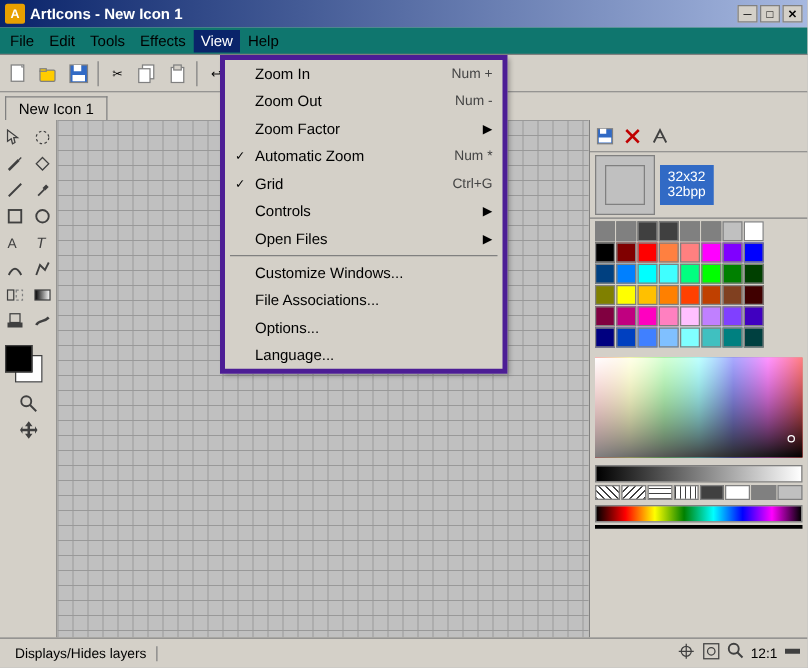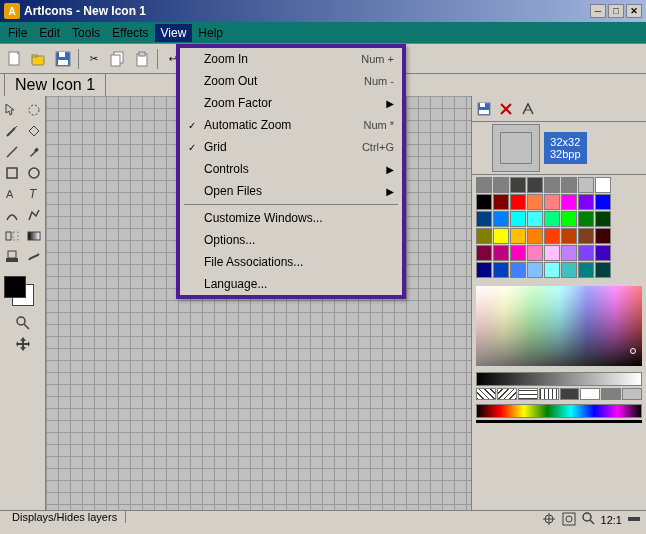--- a/index.html
+++ b/index.html
@@ -111,21 +111,21 @@
       height: 22px;
       display: flex;
       align-items: flex-end;
       padding-left: 4px;
     }
     .tab {
       padding: 2px 10px;
       background: #d4d0c8;
       border: 1px solid #808080;
       border-bottom: none;
-      font-size: 16px;
+      font-size: 12px;
       cursor: pointer;
       margin-right: 2px;
     }
     .tab.active {
       background: #d4d0c8;
       z-index: 1;
     }
 
     
     .main-area {
@@ -272,21 +272,21 @@
       background: #808080;
       margin: 2px 4px;
     }
 
     
     .status-bar {
       height: 24px;
       background: #d4d0c8;
       border-top: 1px solid #808080;
       display: flex;
-      align-items: flex-start;
+      align-items: center;
       padding: 0 4px;
       font-size: 11px;
       position: absolute;
       bottom: 0;
       left: 0;
       right: 0;
     }
     .status-segment {
       padding: 0 8px;
       border-right: 1px solid #808080;
@@ -544,21 +544,21 @@
           </svg>
       </div>
       <div class="panel-btn">
         <svg width="14" height="14" viewBox="0 0 14 14">
             <path d="M2 12 L7 2 L12 12" fill="none" stroke="#404040" stroke-width="1.5"></path>
             <line x1="4" y1="8" x2="10" y2="8" stroke="#404040" stroke-width="1"></line>
           </svg>
       </div>
     </div>
 
-    <div style="display:flex; padding:2px 20px; background:#d4d0c8; border-bottom:1px solid #808080;">
+    <div style="display:flex; padding:2px 4px; background:#d4d0c8; border-bottom:1px solid #808080;">
       <div style="width:48px; height:48px; border:1px solid #808080; background:#c0c0c0; margin-right:4px; display:flex; align-items:center; justify-content:center;">
         <div style="width:32px; height:32px; background:#c0c0c0; border:1px solid #808080;"></div>
       </div>
       <div style="background:#316ac5; color:white; font-size:11px; padding:4px 6px; text-align:center; align-self:center;">32x32<br>32bpp</div>
     </div>
 
     <div class="palette-section">
       <div style="display:grid; grid-template-columns: repeat(8, 16px); gap:1px; margin-bottom:2px;">
 
         <div class="color-cell" style="background:#808080;"></div>
@@ -678,25 +678,25 @@
     <span class="label">Open Files</span>
     <span class="arrow">▶</span>
   </div>
   <div class="menu-separator"></div>
   <div class="menu-entry">
     <span class="check-mark"></span>
     <span class="label">Customize Windows...</span>
   </div>
   <div class="menu-entry">
     <span class="check-mark"></span>
+    <span class="label">File Associations...</span>
+  </div>
+  <div class="menu-entry">
+    <span class="check-mark"></span>
     <span class="label">Options...</span>
-  </div>
-  <div class="menu-entry">
-    <span class="check-mark"></span>
-    <span class="label">File Associations...</span>
   </div>
   <div class="menu-entry">
     <span class="check-mark"></span>
     <span class="label">Language...</span>
   </div>
 </div>
 
 <div class="status-bar">
   <span class="status-segment">Displays/Hides layers</span>
   <div class="status-right">

